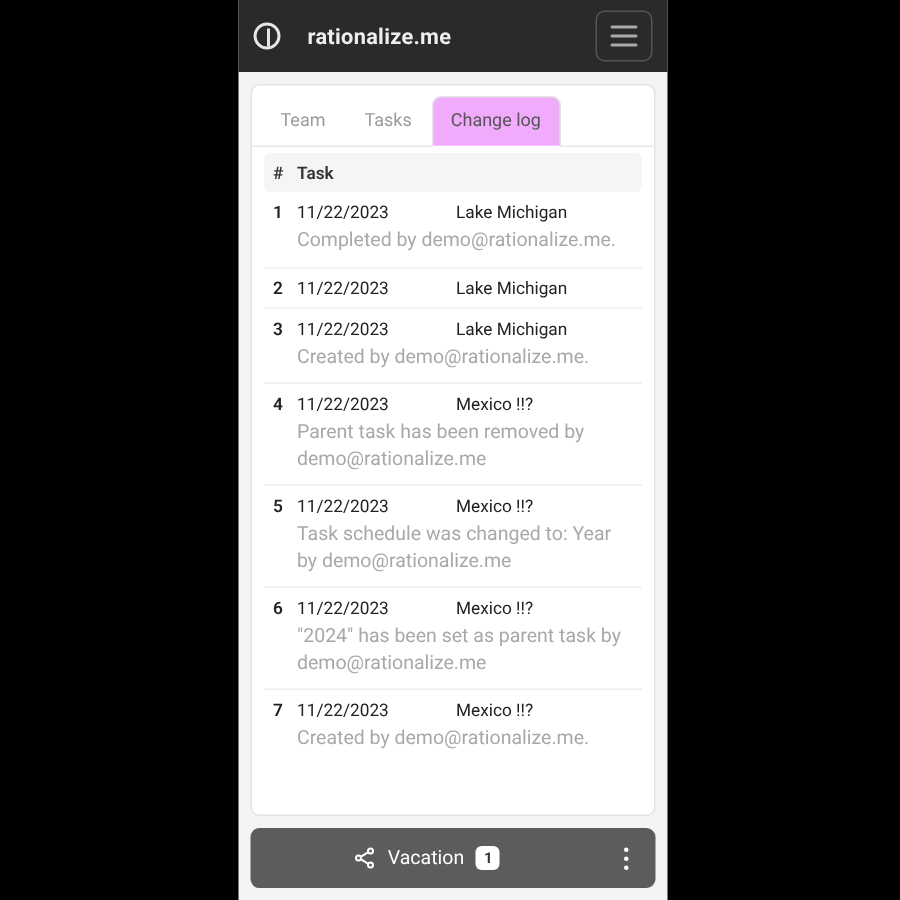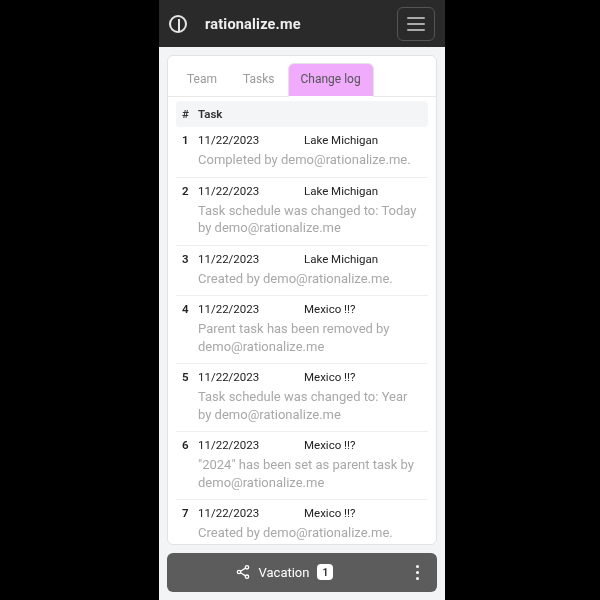--- a/index.html
+++ b/index.html
@@ -195,21 +195,20 @@
               <div class="col-task">Lake Michigan</div>
             </div>
             <div class="row-detail">Completed by demo@rationalize.me.</div>
           </div>
           <div class="row">
             <div class="row-top">
               <div class="col-num">2</div>
               <div class="col-date">11/22/2023</div>
               <div class="col-task">Lake Michigan</div>
             </div>
-            <div class="row-detail">Task schedule was changed to: Today by demo@rationalize.me</div>
           </div>
           <div class="row">
             <div class="row-top">
               <div class="col-num">3</div>
               <div class="col-date">11/22/2023</div>
               <div class="col-task">Lake Michigan</div>
             </div>
             <div class="row-detail">Created by demo@rationalize.me.</div>
           </div>
           <div class="row">

